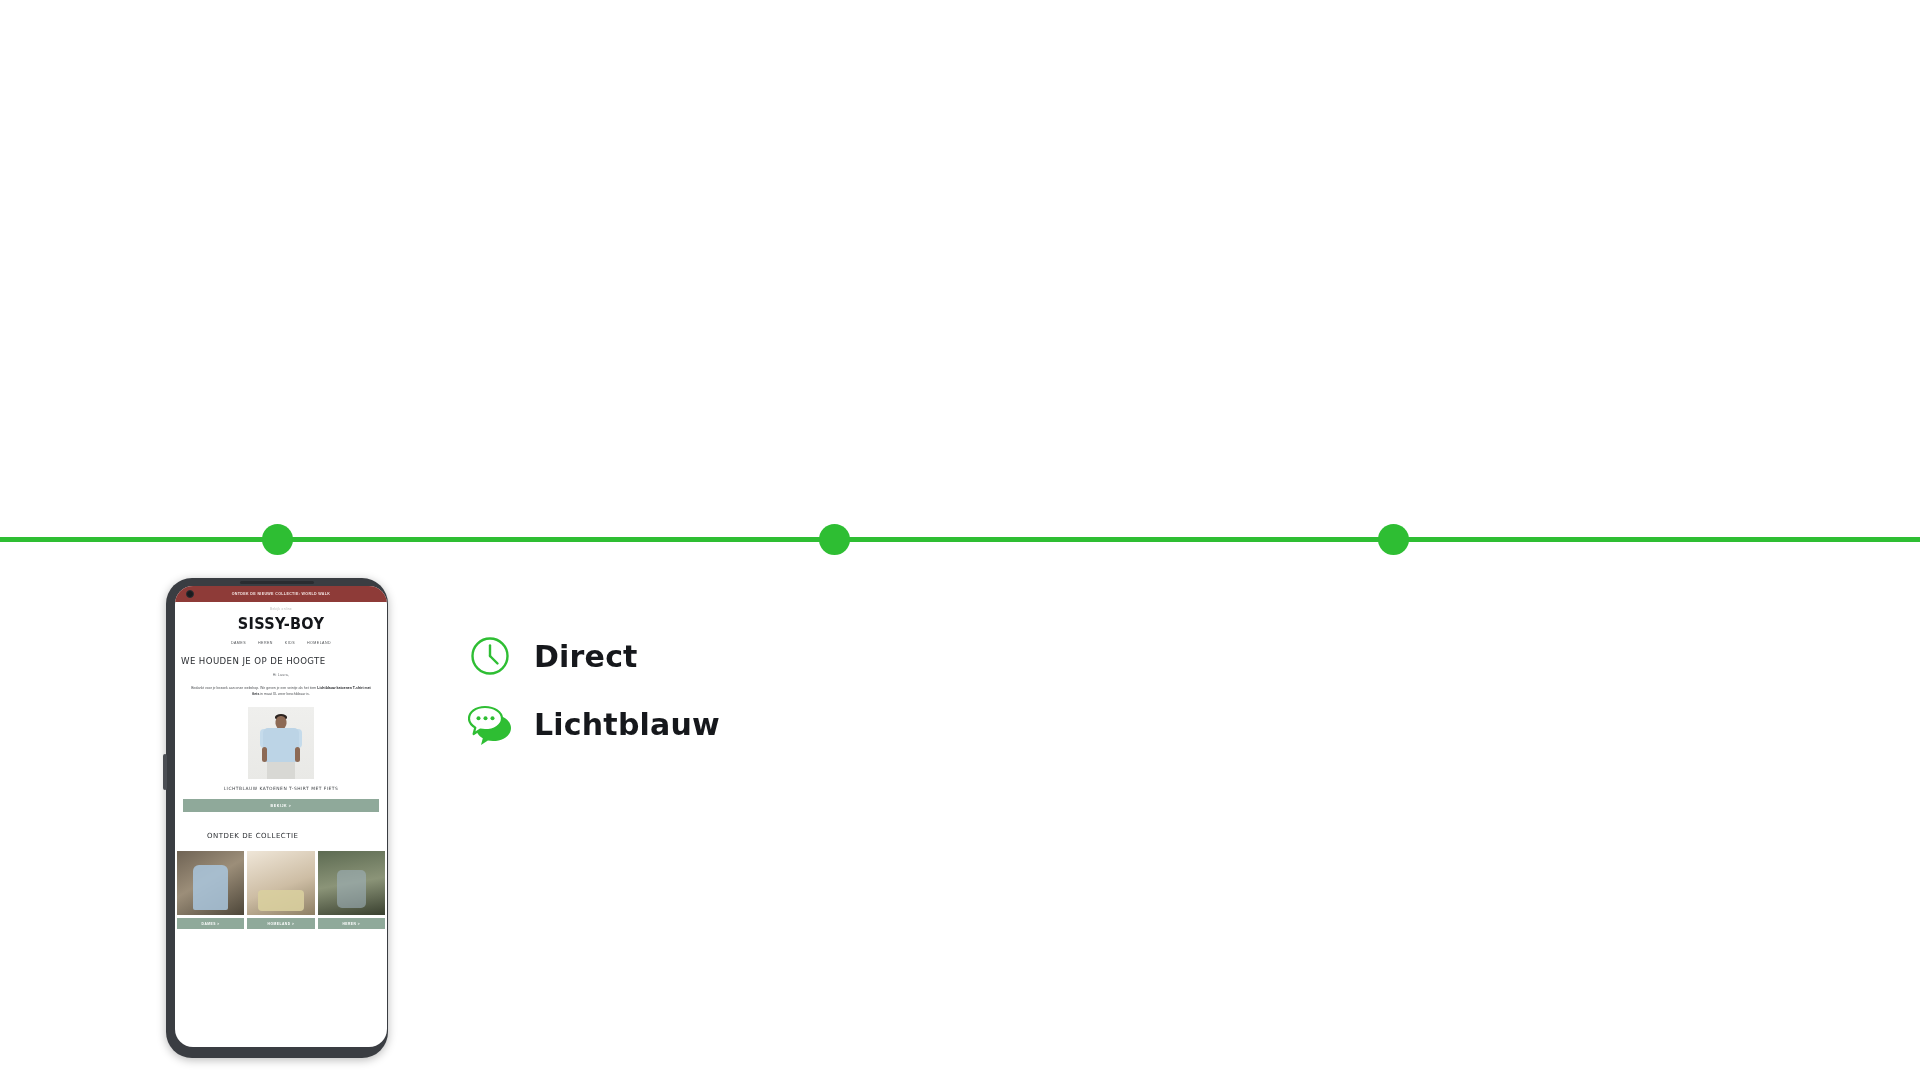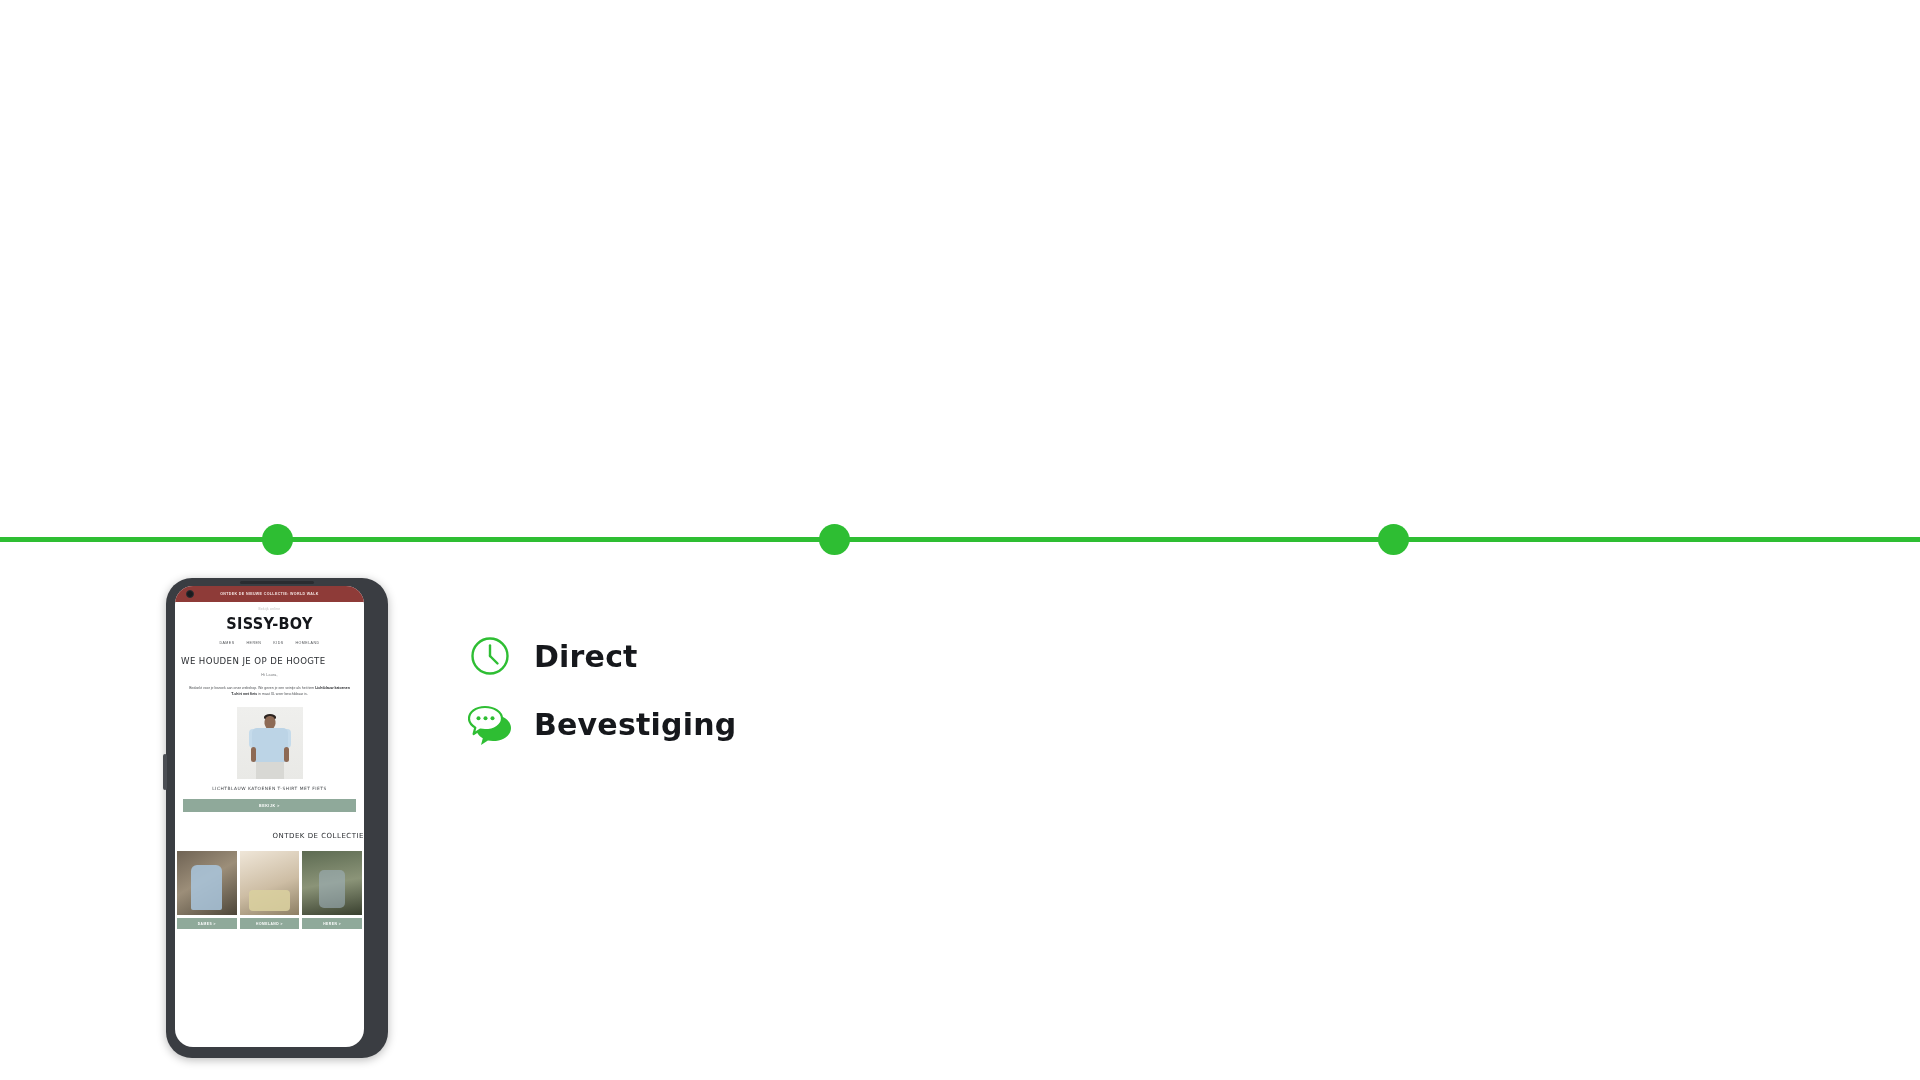--- a/index.html
+++ b/index.html
@@ -43,21 +43,21 @@
   
   #phone {
     position: absolute;
     left: 166px;
     top: 578px;
     width: 222px;
     height: 480px;
     background: #3a3d42;
     border-radius: 26px;
     box-shadow: 0 2px 10px rgba(0,0,0,0.28);
-    padding: 8px 24px 11px 9px;
+    padding: 8px 1px 11px 9px;
     box-sizing: border-box;
   }
   #phone::before {
     content: "";
     position: absolute;
     left: 50%;
     top: 3px;
     transform: translateX(-50%);
     width: 74px;
     height: 3px;
@@ -256,21 +256,21 @@
   }
   .cta-wide span {
     font-size: 3.6px;
     color: #ffffff;
     letter-spacing: 0.6px;
     text-transform: uppercase;
     font-weight: bold;
   }
 
   .collection-title {
-    text-align: right;
+    text-align: left;
     font-size: 7px;
     color: #2b2e32;
     letter-spacing: 0.5px;
     padding: 20px 0 0 0;
     text-transform: uppercase;
     font-family: "DejaVu Sans", sans-serif;
     margin-left: 32px;
   }
 
   .collection-row {
@@ -456,18 +456,18 @@
     <div class="feature-row">
       <div class="feature-icon">
         <svg width="44" height="42" viewBox="0 0 44 42">
           <path d="M21 10 C31 10 39 15.5 39 23 C39 30.5 31 36 21 36 C19.2 36 17.5 35.8 15.9 35.5 L9 40 L10.8 33.2 C6.6 30.7 4 27.1 4 23 C4 15.5 11 10 21 10 Z" fill="#2EBE33" transform="translate(4,2)"></path>
           <path d="M17 4 C26.4 4 34 9.2 34 15.6 C34 22 26.4 27.2 17 27.2 C15.3 27.2 13.7 27 12.2 26.7 L5.6 31 L7.3 24.6 C3.3 22.2 1 19.1 1 15.6 C1 9.2 7.6 4 17 4 Z" fill="#ffffff" stroke="#2EBE33" stroke-width="2.2" stroke-linejoin="round"></path>
           <circle cx="10.5" cy="15.3" r="2" fill="#2EBE33"></circle>
           <circle cx="17.5" cy="15.3" r="2" fill="#2EBE33"></circle>
           <circle cx="24.5" cy="15.3" r="2" fill="#2EBE33"></circle>
         </svg>
       </div>
-      <div class="feature-label">Bevestiging</div>
+      <div class="feature-label">Lichtblauw</div>
     </div>
 
   </div>
 
 </div>
 
 </body></html>

